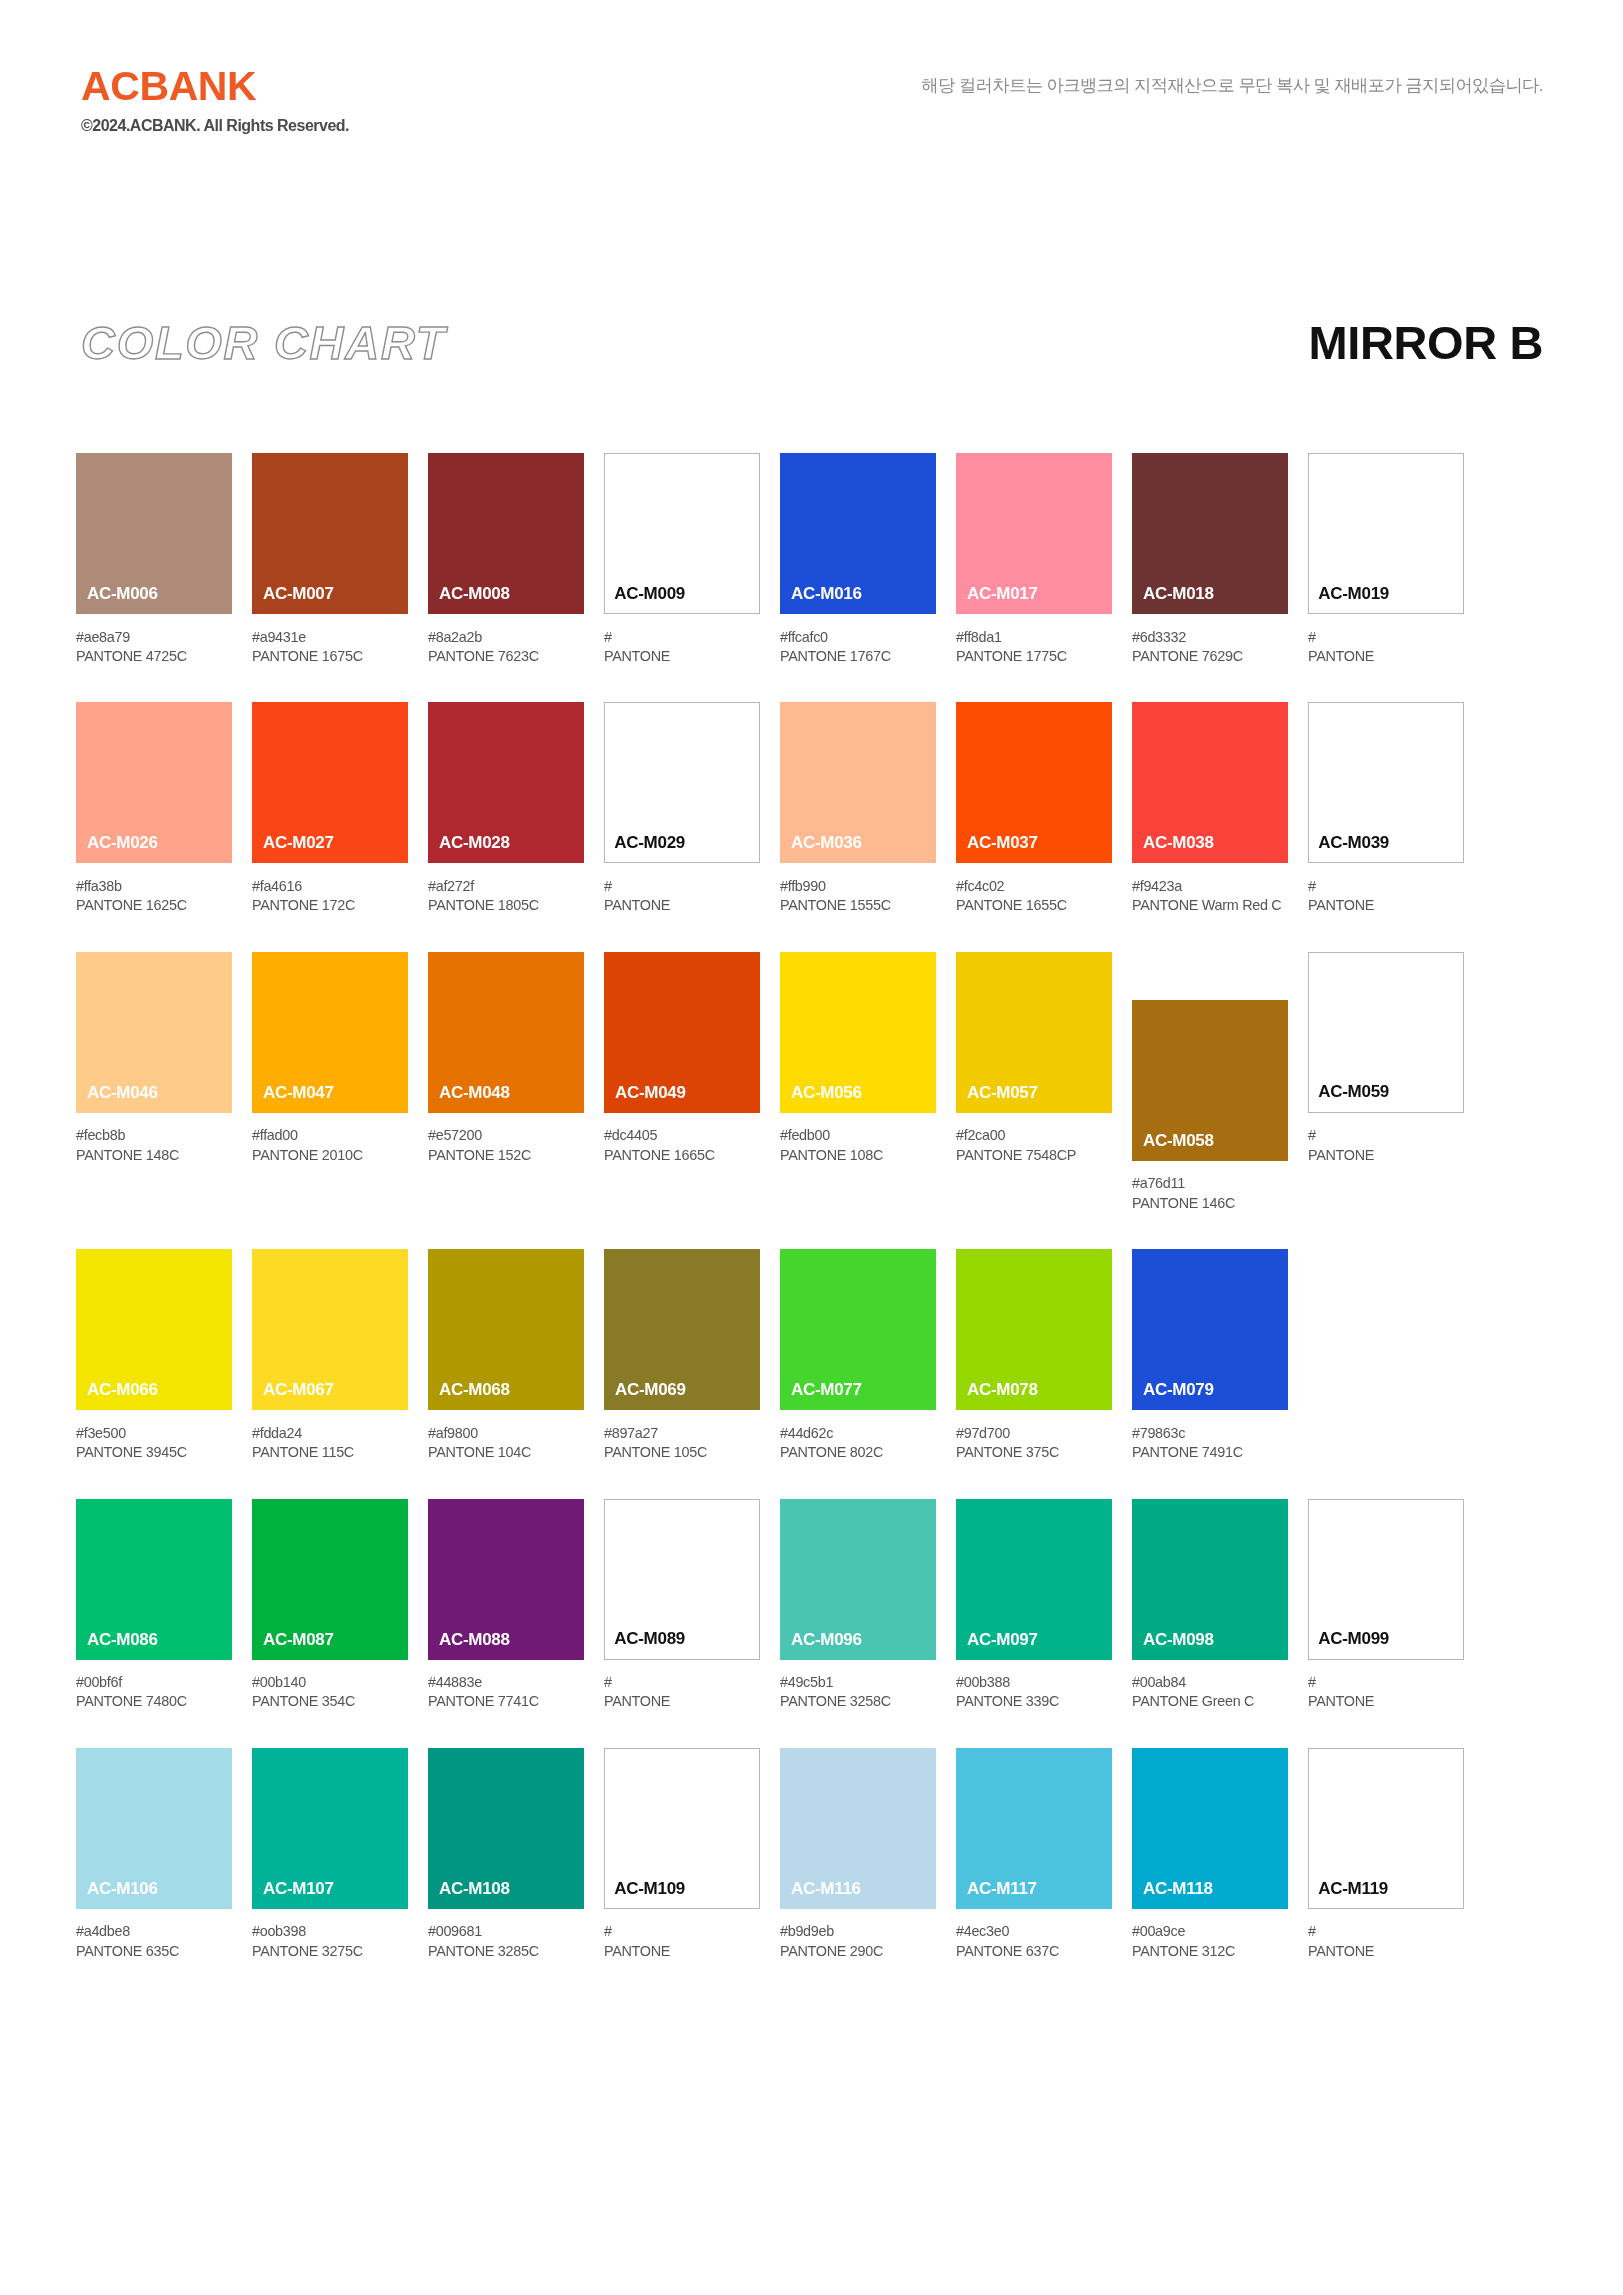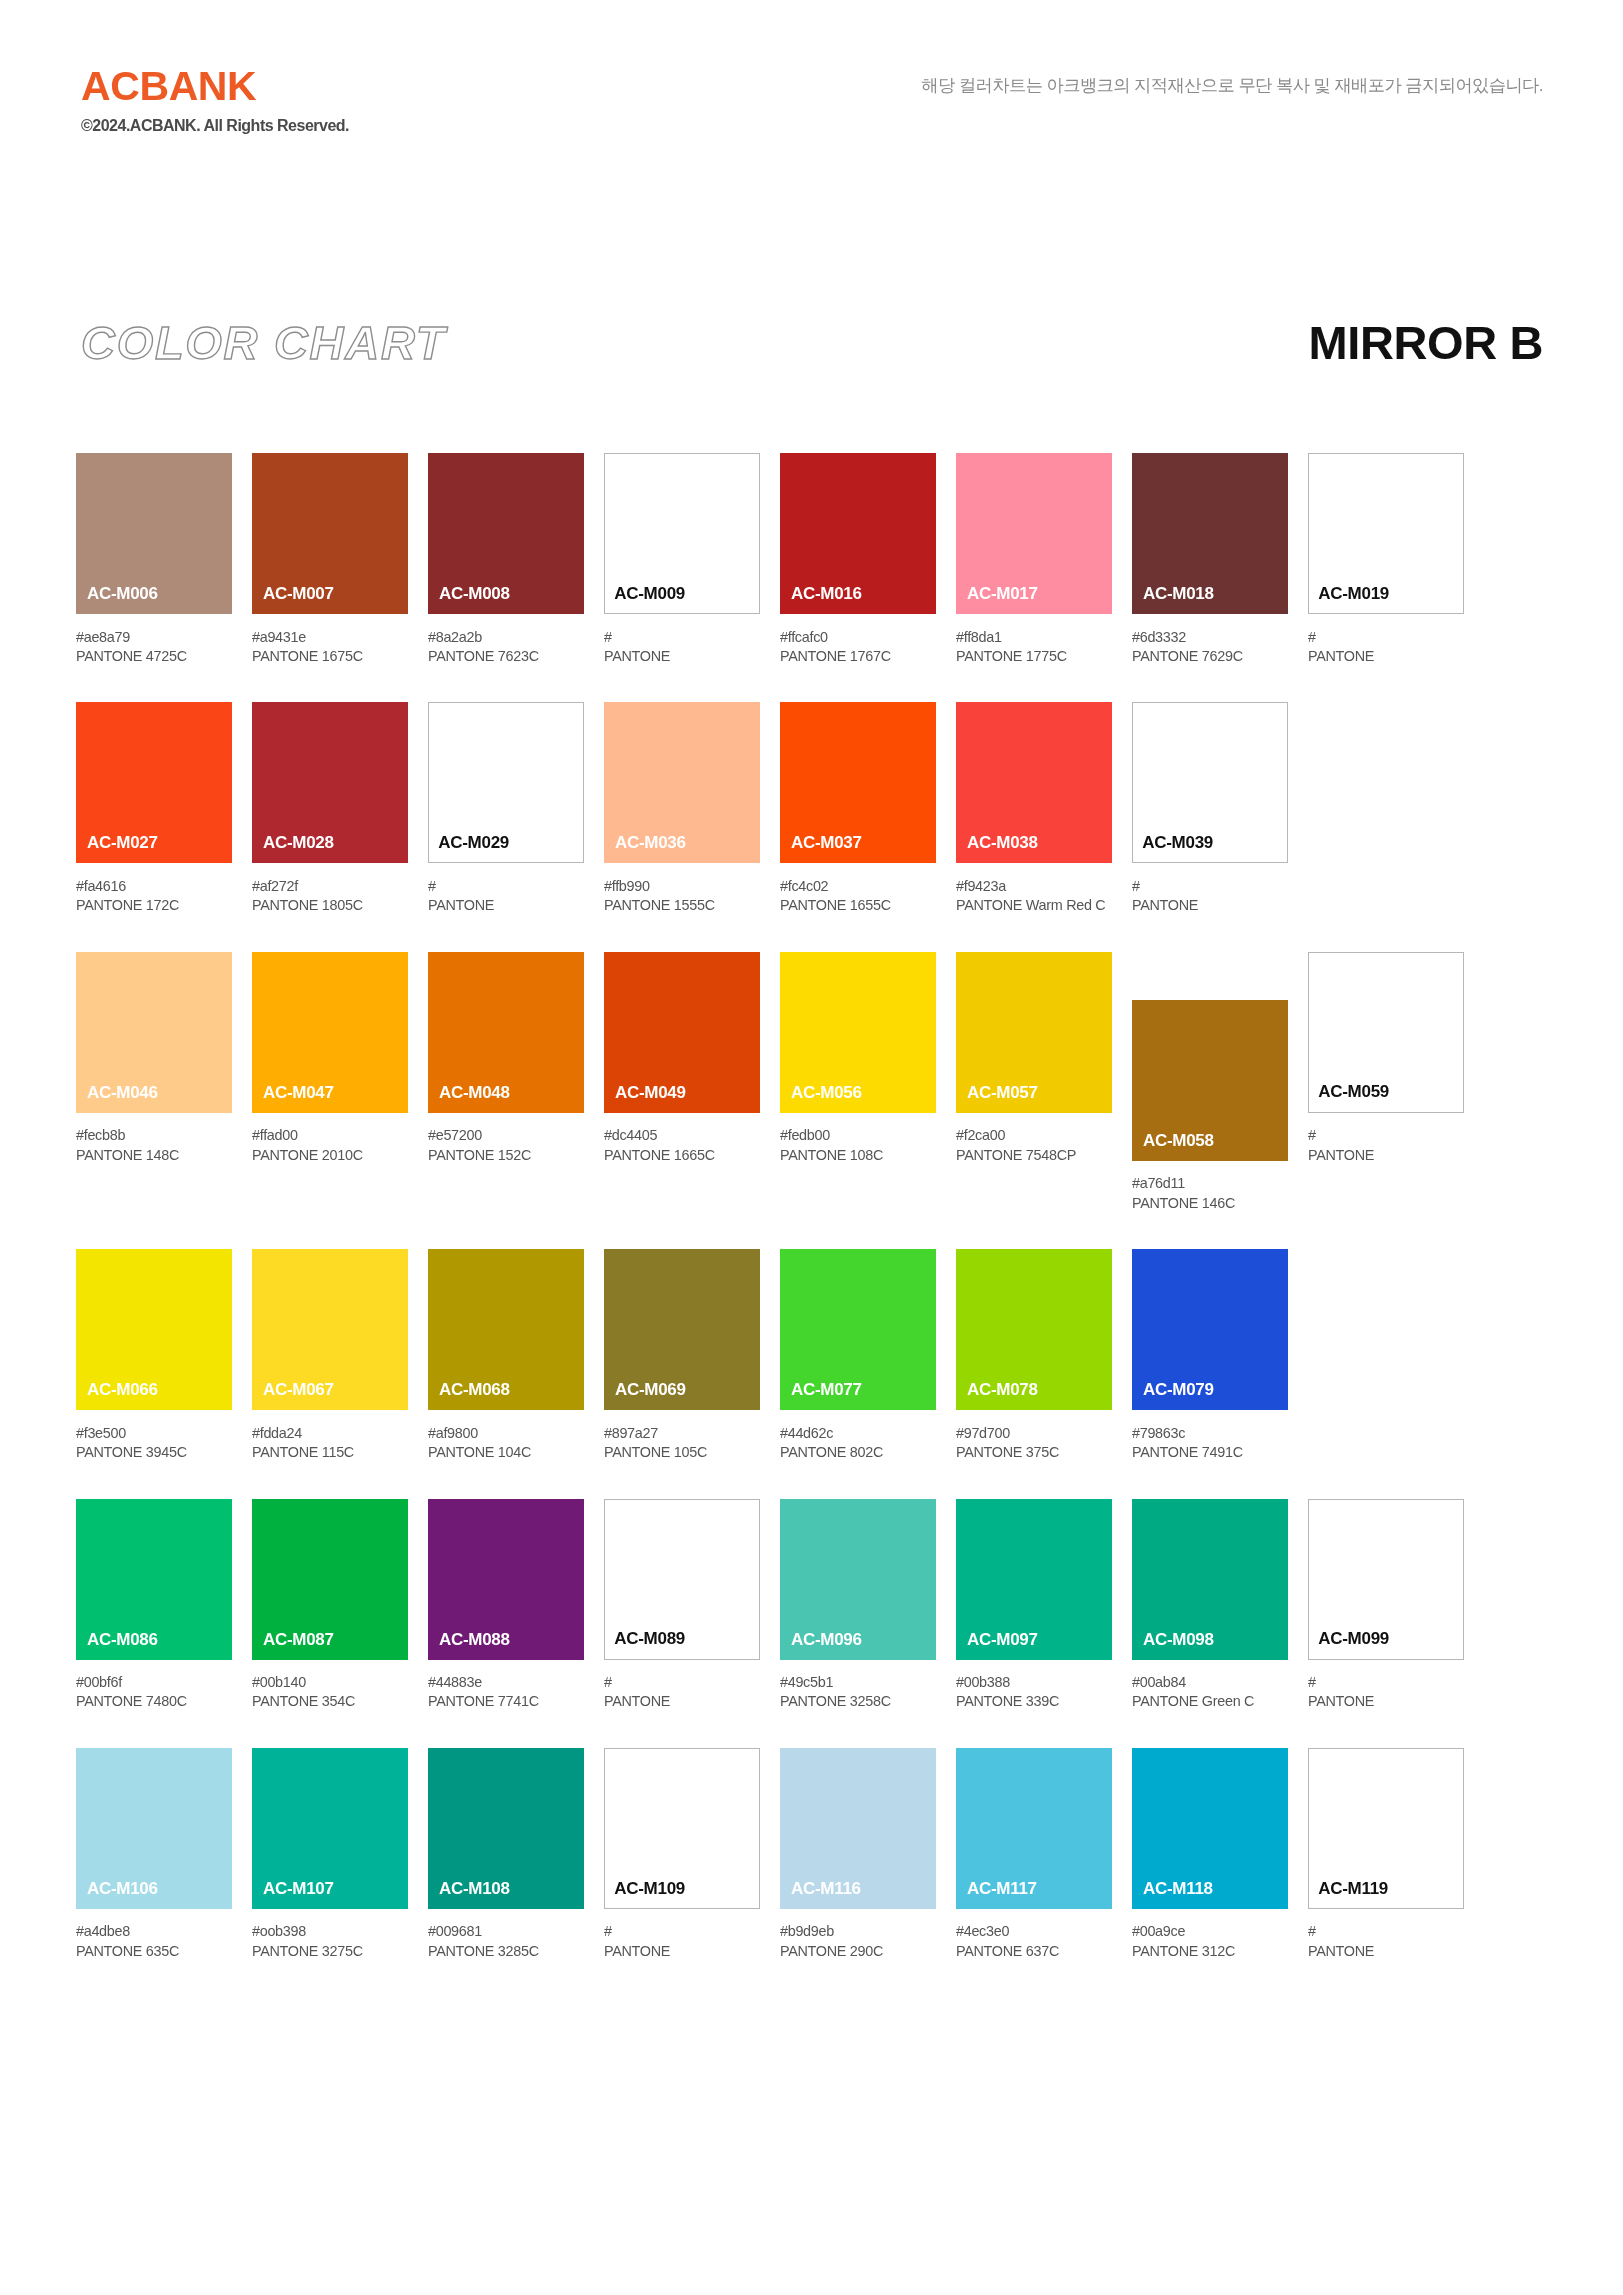--- a/index.html
+++ b/index.html
@@ -198,21 +198,21 @@
       <div class="cell">
         <div class="swatch is-empty">
           <div class="swatch-label">AC-M009</div>
         </div>
         <div class="meta">
           <span class="hex">#</span>
           <span class="pantone">PANTONE</span>
         </div>
       </div>
       <div class="cell">
-        <div class="swatch" style="background: #b91c1c;">
+        <div class="swatch" style="background: #1d4ed8;">
           <div class="swatch-label">AC-M016</div>
         </div>
         <div class="meta">
           <span class="hex">#ffcafc0</span>
           <span class="pantone">PANTONE 1767C</span>
         </div>
       </div>
       <div class="cell">
         <div class="swatch" style="background: rgb(255, 141, 161);">
           <div class="swatch-label">AC-M017</div>
@@ -236,20 +236,29 @@
           <div class="swatch-label">AC-M019</div>
         </div>
         <div class="meta">
           <span class="hex">#</span>
           <span class="pantone">PANTONE</span>
         </div>
       </div>
     </div>
     <div class="row">
       <div class="cell">
+        <div class="swatch" style="background: rgb(255, 163, 139);">
+          <div class="swatch-label">AC-M026</div>
+        </div>
+        <div class="meta">
+          <span class="hex">#ffa38b</span>
+          <span class="pantone">PANTONE 1625C</span>
+        </div>
+      </div>
+      <div class="cell">
         <div class="swatch" style="background: rgb(250, 70, 22);">
           <div class="swatch-label">AC-M027</div>
         </div>
         <div class="meta">
           <span class="hex">#fa4616</span>
           <span class="pantone">PANTONE 172C</span>
         </div>
       </div>
       <div class="cell">
         <div class="swatch" style="background: rgb(175, 39, 47);">

